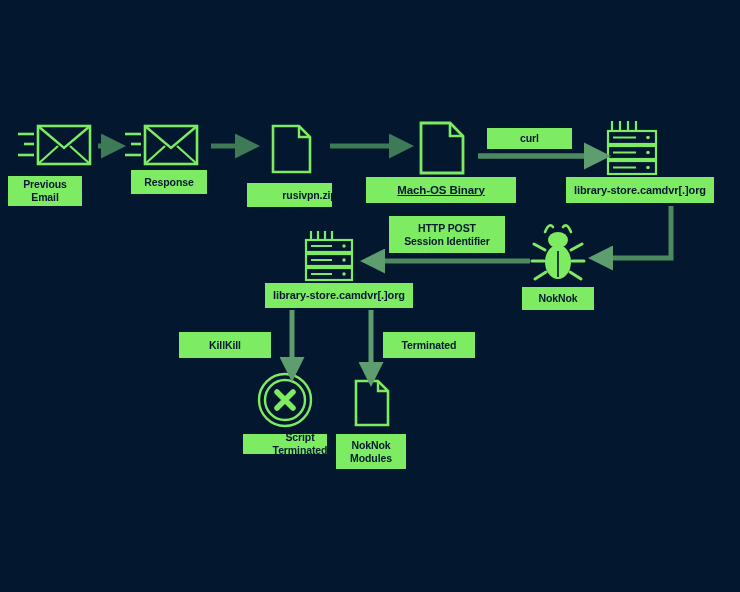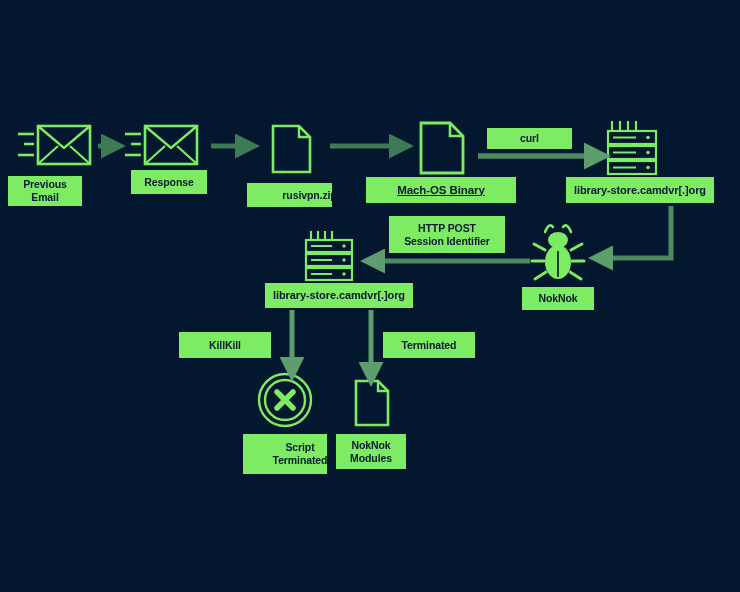--- a/index.html
+++ b/index.html
@@ -169,21 +169,21 @@
   </svg>
 
   <div class="pill" style="left:8px;top:176px;width:74px;height:30px;">Previous
 Email</div>
   <div class="pill" style="left:131px;top:170px;width:76px;height:24px;">Response</div>
   <div class="pill" style="left:247px;top:183px;width:85px;height:24px;padding-left:48px;">rusivpn.zip</div>
   <div class="pill" style="left:366px;top:177px;width:150px;height:26px;font-size:11.5px;text-decoration:underline;">Mach-OS Binary</div>
   <div class="pill" style="left:566px;top:177px;width:148px;height:26px;font-size:11px;">library-store.camdvr[.]org</div>
   <div class="pill" style="left:522px;top:287px;width:72px;height:23px;">NokNok</div>
   <div class="pill" style="left:265px;top:283px;width:148px;height:25px;font-size:11px;">library-store.camdvr[.]org</div>
-  <div class="pill" style="left:243px;top:434px;width:84px;height:40px;padding-left:38px;">Script
+  <div class="pill" style="left:243px;top:434px;width:84px;height:20px;padding-left:38px;">Script
 Terminated</div>
   <div class="pill" style="left:336px;top:434px;width:70px;height:35px;">NokNok
 Modules</div>
 
   <div class="pill" style="left:487px;top:128px;width:85px;height:21px;">curl</div>
   <div class="pill" style="left:179px;top:332px;width:92px;height:26px;">KillKill</div>
   <div class="pill" style="left:389px;top:216px;width:116px;height:37px;">HTTP POST
 Session Identifier</div>
   <div class="pill" style="left:383px;top:332px;width:92px;height:26px;">Terminated</div>
 

